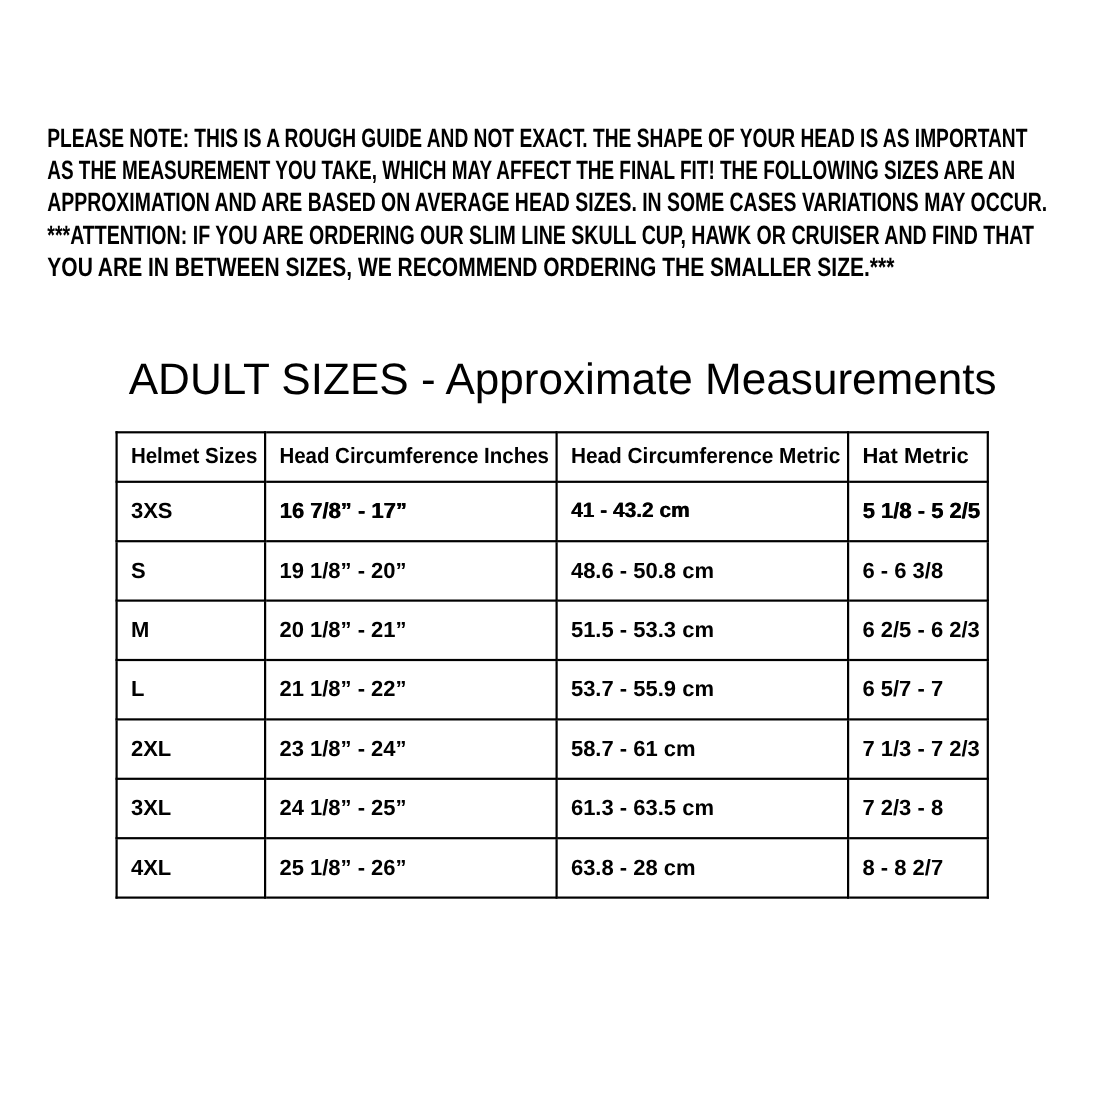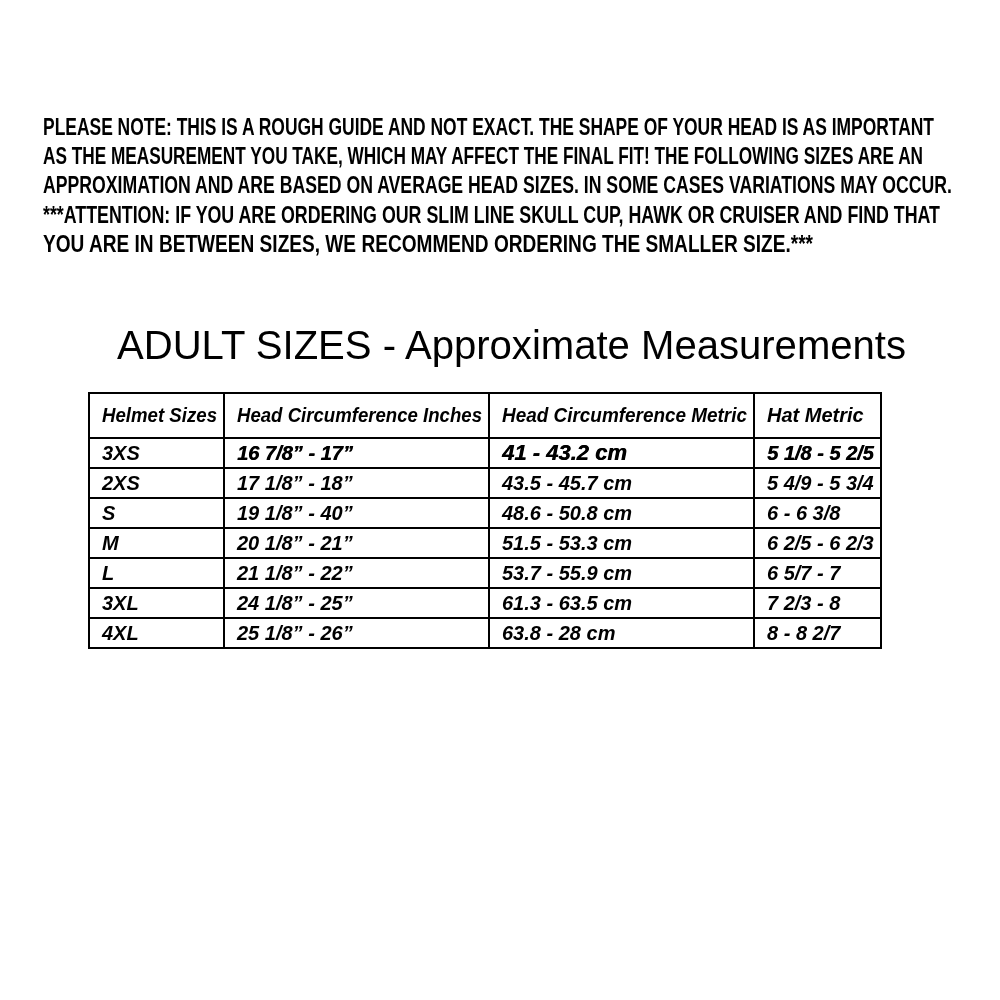--- a/index.html
+++ b/index.html
@@ -20,39 +20,39 @@
   .attention-block {
     position: absolute; left: 43px; top: 200px;
     font-size: 24px; line-height: 29px; font-weight: bold;
   }
   .page-title {
     position: absolute; left: 117px; top: 322px;
     font-size: 40px; line-height: 46px; font-weight: 400;
   }
 
   table.sizes {
-    position: absolute; left: 88px; top: 392px;
+    position: absolute; left: 105px; top: 392px;
     width: 792px;
-    border-collapse: collapse; table-layout: fixed; font-style: italic;
+    border-collapse: collapse; table-layout: fixed;
   }
   .sizes th, .sizes td {
     border: 2px solid #000000;
     text-align: left;
     vertical-align: middle;
     padding: 0 4px 0 12px;
     font-size: 20px; font-weight: bold;
     overflow: hidden;
   }
   .sizes thead tr { height: 45px; }
-  .sizes tbody tr { height: 30px; }
+  .sizes tbody tr { height: 54px; }
   
   .sizes tbody tr.r0 td.c-in  .fit,
   .sizes tbody tr.r0 td.c-hat .fit,
   .sizes tbody tr.r0 td.c-met .fit { text-shadow: 0.5px 0 0 #000000; }
-  .sizes tbody tr.r0 td.c-met { font-size: 22px; }
+  .sizes tbody tr.r0 td.c-met { font-size: 19px; }
 </style>
 </head>
 <body>
 
 <div class="note-block">
   <div><span class="fit" style="transform: scaleX(0.726568);">PLEASE NOTE: THIS IS A ROUGH GUIDE AND NOT EXACT. THE SHAPE OF YOUR HEAD IS AS IMPORTANT</span></div>
   <div><span class="fit" style="transform: scaleX(0.717388);">AS THE MEASUREMENT YOU TAKE, WHICH MAY AFFECT THE FINAL FIT! THE FOLLOWING SIZES ARE AN</span></div>
   <div><span class="fit" style="transform: scaleX(0.735623);">APPROXIMATION AND ARE BASED ON AVERAGE HEAD SIZES. IN SOME CASES VARIATIONS MAY OCCUR.</span></div>
 </div>
 
@@ -81,42 +81,42 @@
     </tr>
   </thead>
   <tbody>
     <tr class="r0">
       <td class="c-helm"><span class="fit">3XS</span></td>
       <td class="c-in"><span class="fit">16 7/8” - 17”</span></td>
       <td class="c-met"><span class="fit">41 - 43.2 cm</span></td>
       <td class="c-hat"><span class="fit">5 1/8 - 5 2/5</span></td>
     </tr>
     <tr>
-      <td class="c-helm"><span class="fit">2XS</span></td>
-      <td class="c-in"><span class="fit">17 1/8” - 18”</span></td>
-      <td class="c-met"><span class="fit">43.5 - 45.7 cm</span></td>
-      <td class="c-hat"><span class="fit">5 4/9 - 5 3/4</span></td>
-    </tr>
-    <tr>
       <td class="c-helm"><span class="fit">S</span></td>
-      <td class="c-in"><span class="fit">19 1/8” - 40”</span></td>
+      <td class="c-in"><span class="fit">19 1/8” - 20”</span></td>
       <td class="c-met"><span class="fit">48.6 - 50.8 cm</span></td>
       <td class="c-hat"><span class="fit">6 - 6 3/8</span></td>
     </tr>
     <tr>
       <td class="c-helm"><span class="fit">M</span></td>
       <td class="c-in"><span class="fit">20 1/8” - 21”</span></td>
       <td class="c-met"><span class="fit">51.5 - 53.3 cm</span></td>
       <td class="c-hat"><span class="fit">6 2/5 - 6 2/3</span></td>
     </tr>
     <tr>
       <td class="c-helm"><span class="fit">L</span></td>
       <td class="c-in"><span class="fit">21 1/8” - 22”</span></td>
       <td class="c-met"><span class="fit">53.7 - 55.9 cm</span></td>
       <td class="c-hat"><span class="fit">6 5/7 - 7</span></td>
+    </tr>
+    <tr>
+      <td class="c-helm"><span class="fit">2XL</span></td>
+      <td class="c-in"><span class="fit">23 1/8” - 24”</span></td>
+      <td class="c-met"><span class="fit">58.7 - 61 cm</span></td>
+      <td class="c-hat"><span class="fit">7 1/3 - 7 2/3</span></td>
     </tr>
     <tr>
       <td class="c-helm"><span class="fit">3XL</span></td>
       <td class="c-in"><span class="fit">24 1/8” - 25”</span></td>
       <td class="c-met"><span class="fit">61.3 - 63.5 cm</span></td>
       <td class="c-hat"><span class="fit">7 2/3 - 8</span></td>
     </tr>
     <tr>
       <td class="c-helm"><span class="fit">4XL</span></td>
       <td class="c-in"><span class="fit">25 1/8” - 26”</span></td>

